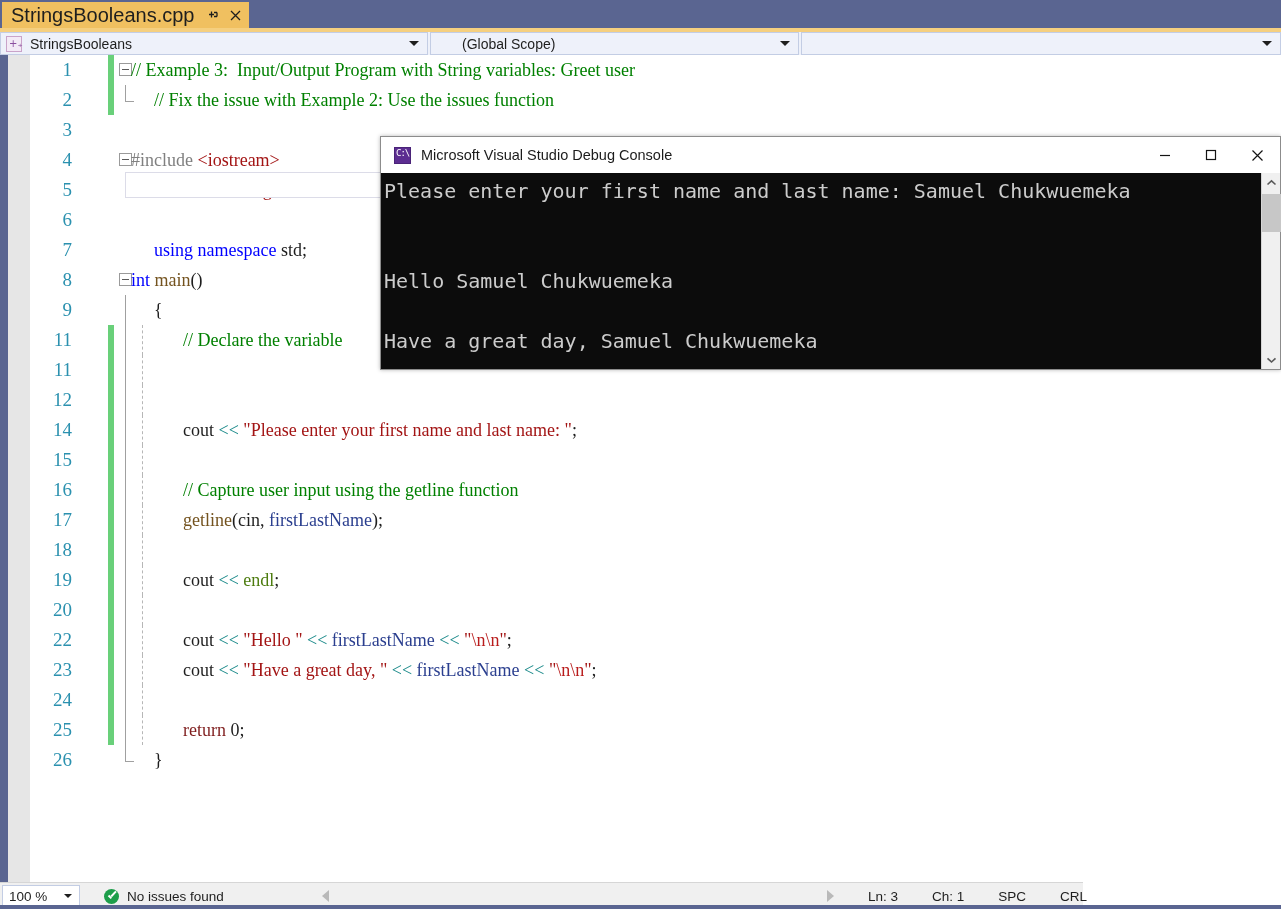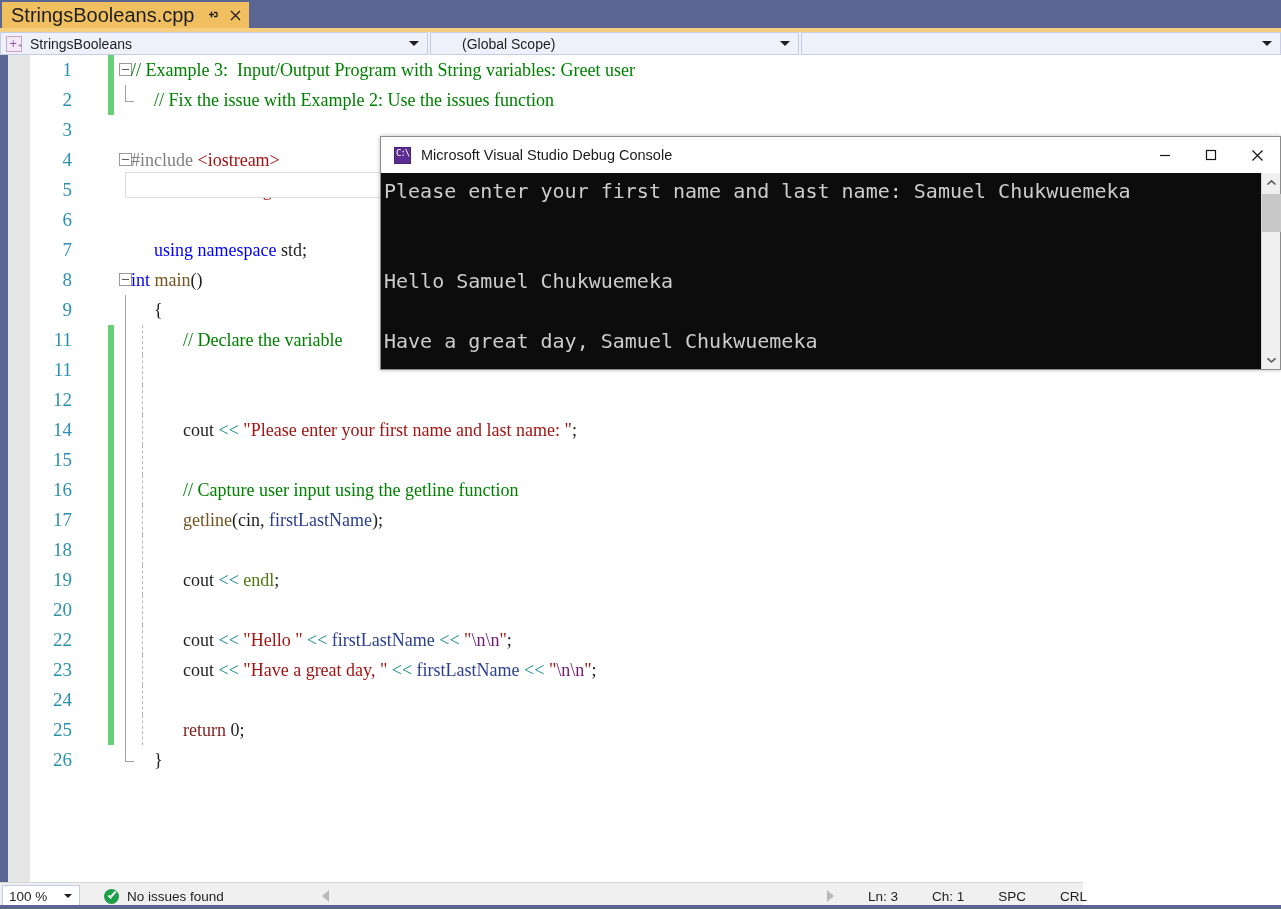--- a/index.html
+++ b/index.html
@@ -146,21 +146,21 @@
   
   .t-com{color:#008000;}
   .t-pre{color:#808080;}
   .t-str-inc{color:#a31515;}
   .t-kw{color:#0000ff;}
   .t-str{color:#a31515;}
   .t-type{color:#2b91af;}
   .t-fn{color:#74531f;}
   .t-op{color:#1b8a8a;}
   .t-var{color:#2b3f8f;}
-  .t-esc{color:#701a75;}
+  .t-esc{color:#b91c1c;}
   .t-ret{color:#7f1d1d;}
   .t-num{color:#1e1e1e;}
   .t-id{color:#1e1e1e;}
   .t-endl{color:#4d7c0f;}
 
   
   .console-win{
     position:absolute;left:380px;top:136px;width:901px;height:234px;
     background:#ffffff;
     border:1px solid #8c8c8c;

